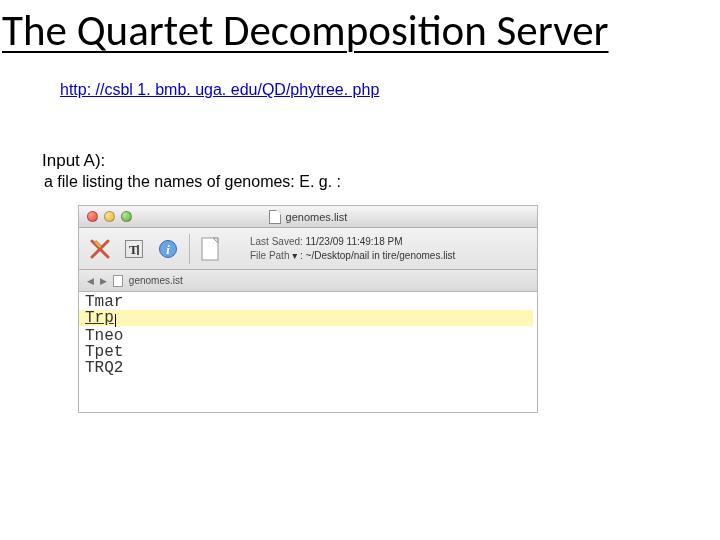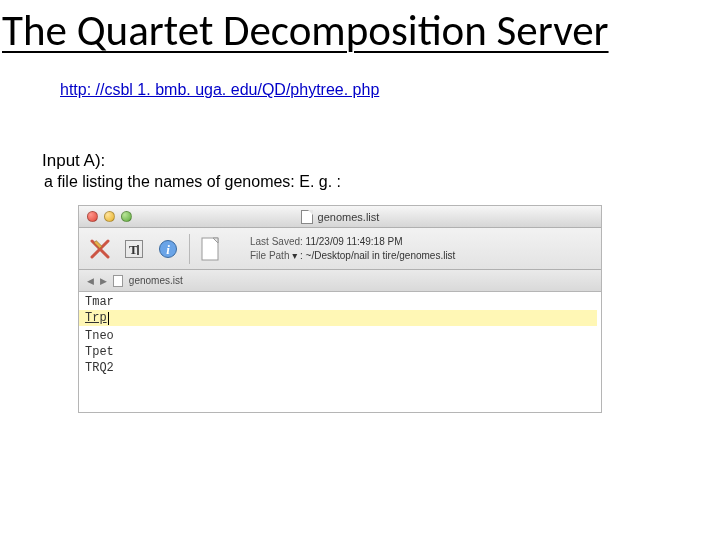--- a/index.html
+++ b/index.html
@@ -30,21 +30,21 @@
   .input-label {
     margin: 52px 0 0 42px;
     font-size: 17px;
   }
   .input-desc {
     margin: 2px 0 0 44px;
     font-size: 16px;
   }
   .editor-window {
     margin: 14px 0 0 78px;
-    width: 524px;
+    width: 460px;
     border: 1px solid #b5b5b5;
     background: #fff;
     font-family: "Lucida Grande", Arial, sans-serif;
   }
   .titlebar {
     height: 22px;
     background: linear-gradient(#f6f6f6, #d6d6d6);
     border-bottom: 1px solid #b0b0b0;
     display: flex;
     align-items: center;
@@ -108,21 +108,21 @@
   }
   .tab-chev { font-size: 9px; color: #777; }
   .doc-icon-sm {
     width: 10px; height: 12px; background: #fff; border: 1px solid #999;
     position: relative;
   }
   .content {
     height: 120px;
     background: #fff;
     font-family: Monaco, "Courier New", monospace;
-    font-size: 12px;
+    font-size: 16px;
     color: #333;
     padding: 2px 0 2px 6px;
   }
   .content .line { height: 16px; line-height: 16px; }
   .content .hl {
     background: #fff7b5;
     margin: 0 4px 2px 0;
     padding-left: 6px;
     margin-left: -6px;
     text-decoration: underline;

